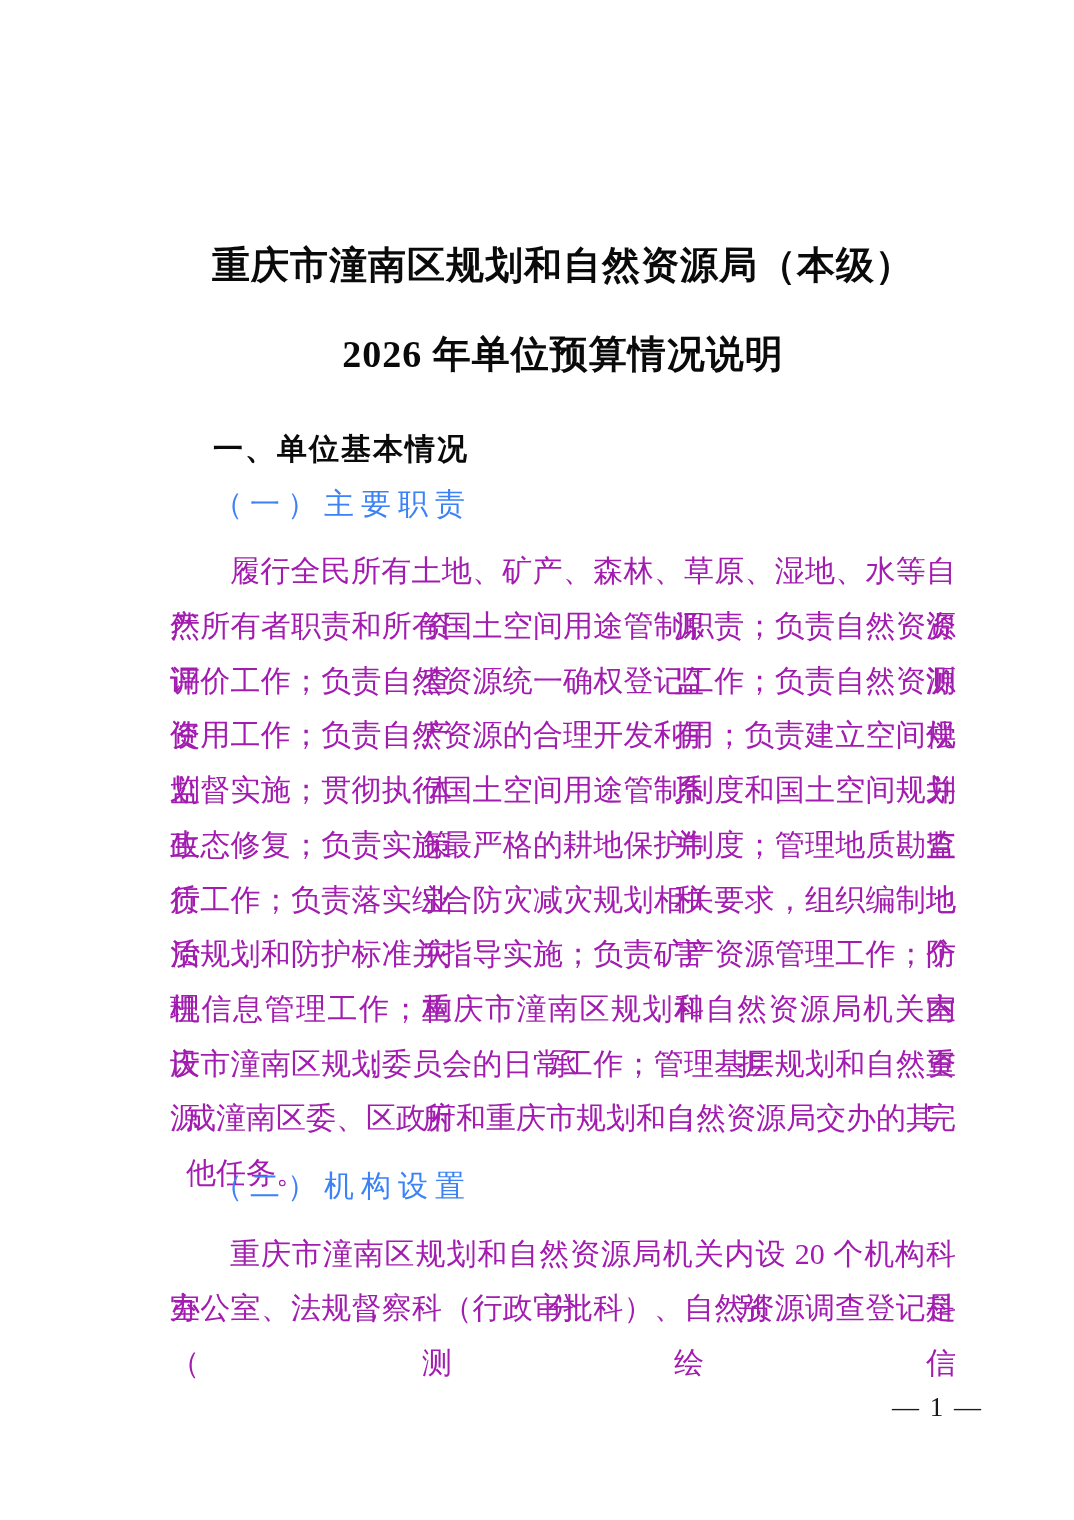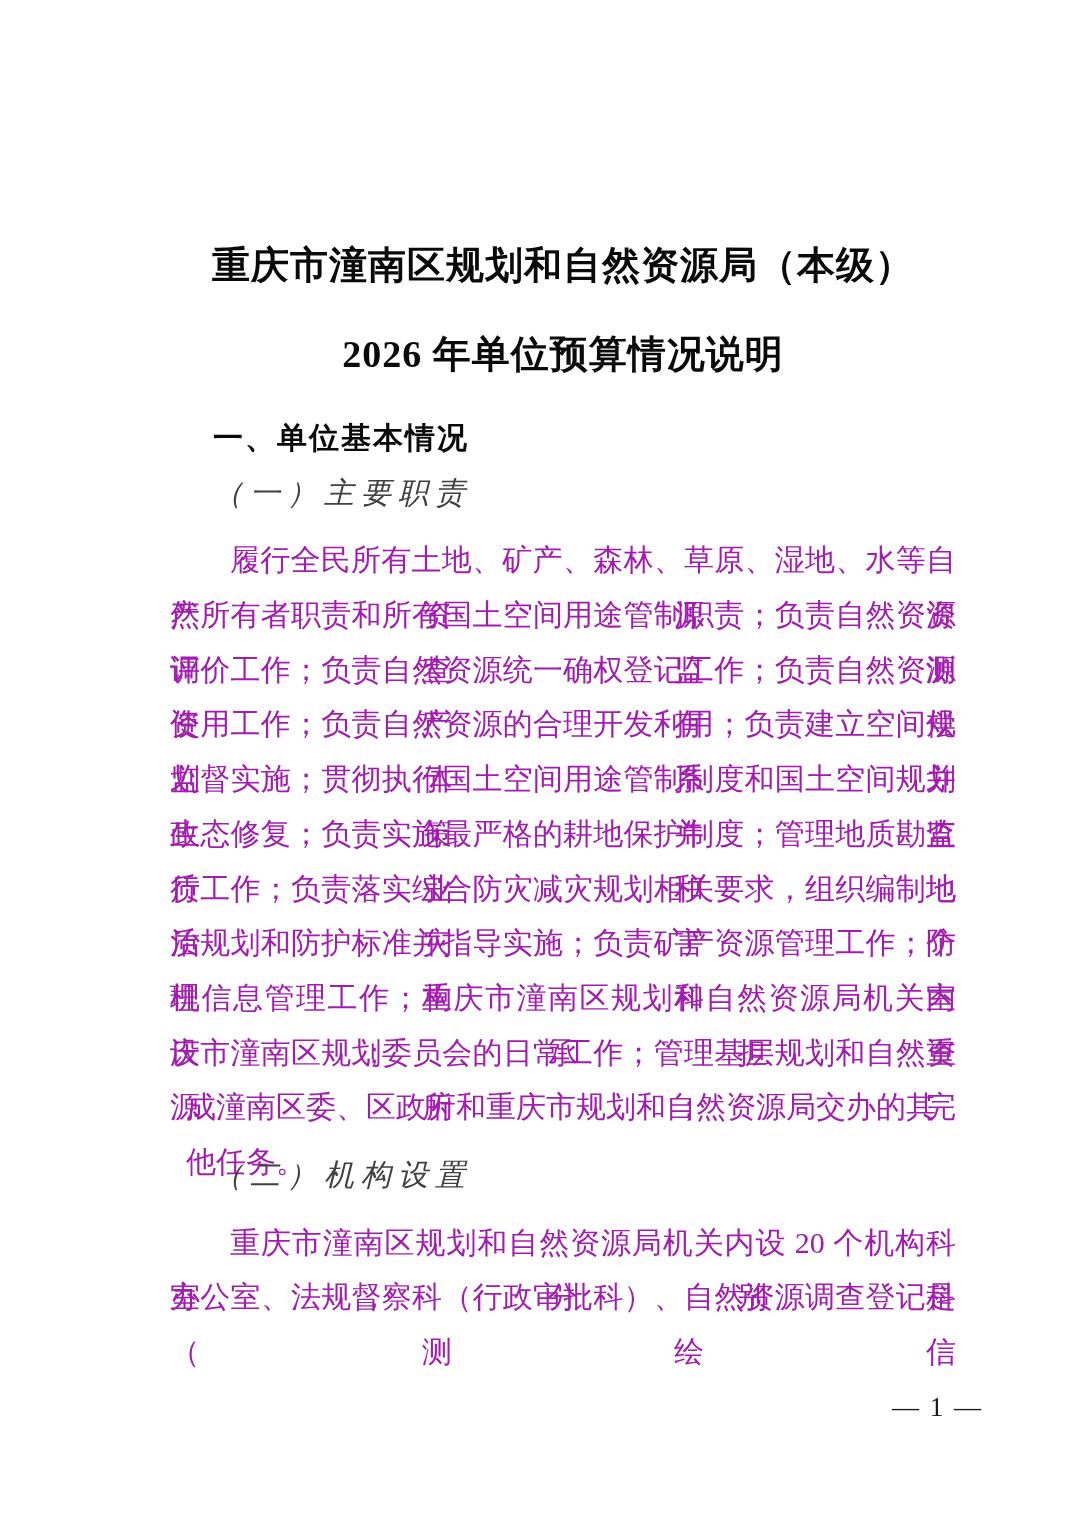--- a/index.html
+++ b/index.html
@@ -21,42 +21,41 @@
     width: 100%;
     text-align: center;
     font-weight: bold;
     font-size: 38px;
     line-height: 63px;
     letter-spacing: 1px;
     color: #0a0a0a;
   }
   .content {
     position: absolute;
-    top: 359px;
+    top: 370px;
     left: 105px;
     width: 864px;
   }
   .row {
     height: 54.7px;
     line-height: 54.7px;
     font-size: 30px;
     white-space: nowrap;
   }
   .h-section {
     font-family: "Liberation Sans", "DejaVu Sans", sans-serif;
     font-weight: bold;
     text-indent: 56px;
     letter-spacing: 2px;
     color: #0a0a0a;
   }
   .h-sub {
-    font-style: italic;
     text-indent: 56px;
     letter-spacing: 7px;
-    color: #404040;
+    color: #3b82f6;
   }
   .para .line {
     height: 54.7px;
     line-height: 54.7px;
     font-size: 30px;
     text-align: justify;
     text-align-last: justify;
     color: #a21caf;
   }
   .para .line:first-child { text-indent: 60px; }

